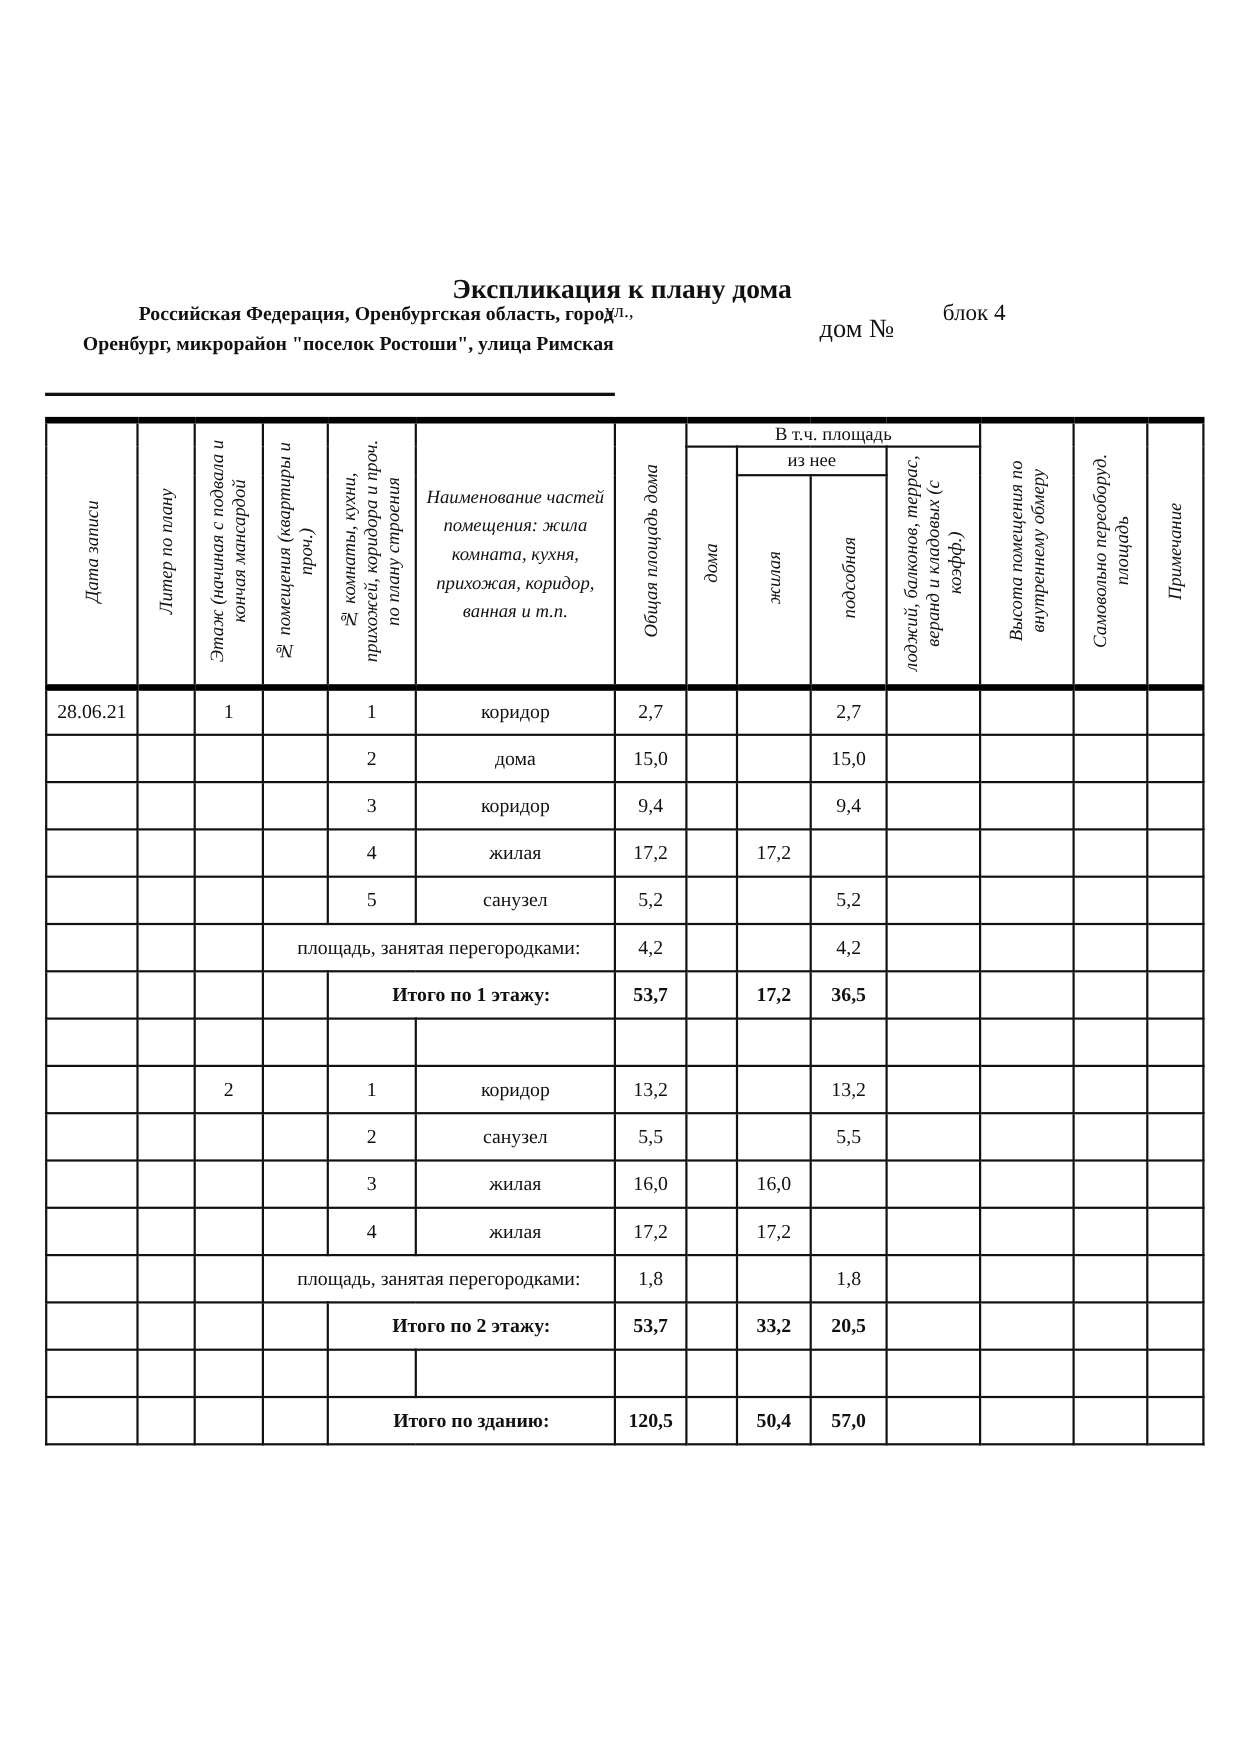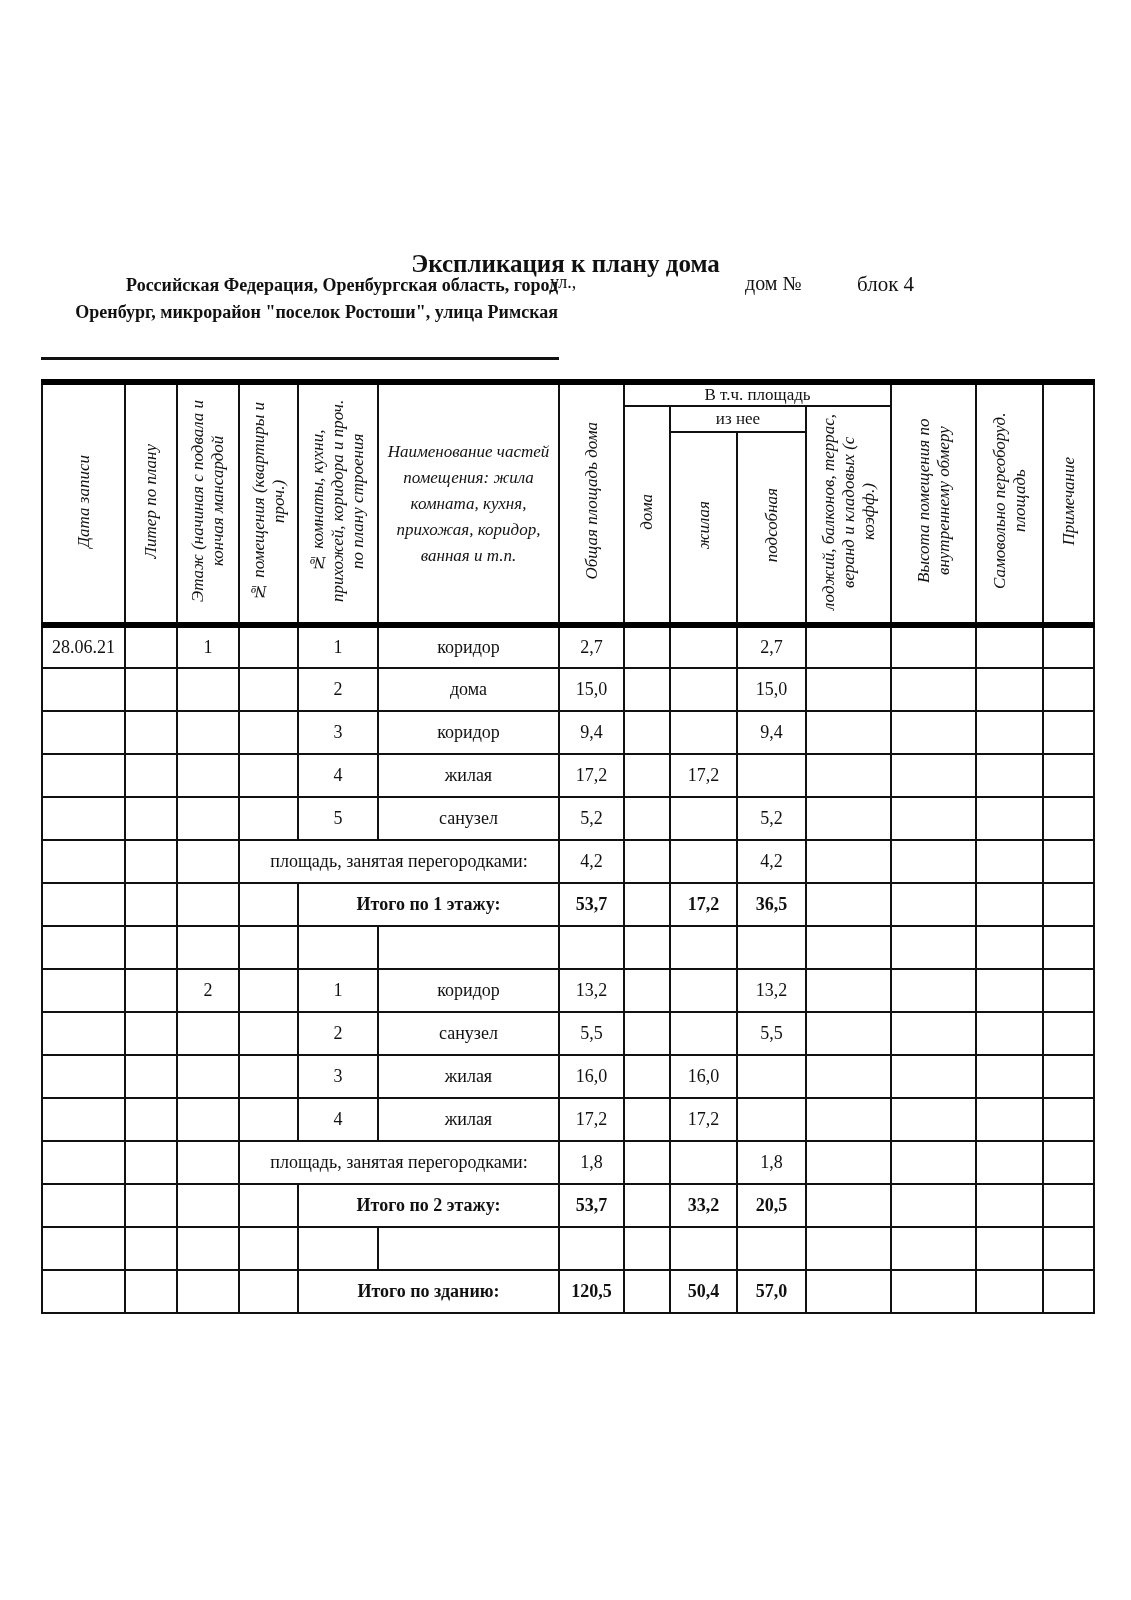--- a/index.html
+++ b/index.html
@@ -3,21 +3,21 @@
 <meta charset="utf-8">
 <style>
   html, body { margin: 0; padding: 0; background: #ffffff; }
   body { width: 1131px; height: 1600px; position: relative; overflow: hidden;
          font-family: "Liberation Serif", "DejaVu Serif", serif; color: #111; }
   .abs { position: absolute; }
   .title { left: 0; width: 1131px; top: 212px; text-align: center; font-weight: bold; font-size: 25px; margin-top: 38px; }
   .address { left: 42px; width: 516px; top: 272px; text-align: right; font-weight: bold; font-size: 18px; line-height: 27px; }
   .addr-line { left: 41px; top: 357px; width: 518px; height: 3px; background: #111; }
   .street { left: 550px; top: 272px; font-size: 18px; }
-  .house { left: 745px; top: 272px; font-size: 20px; }
+  .house { left: 745px; top: 286px; font-size: 24px; }
   .block { left: 857px; top: 272px; font-size: 21px; font-weight: normal; }
 
   table.expl { position: absolute; left: 41px; top: 379px; width: 1052px; border-collapse: collapse; table-layout: fixed; }
   table.expl td, table.expl th { border: 2px solid #111; padding: 0; text-align: center; vertical-align: middle; font-weight: normal; font-size: 18px; }
   table.expl thead tr:first-child th { border-top: 6px solid #000; }
   table.expl thead tr.last-head th, table.expl thead th.tall { border-bottom: 6px solid #000; font-style: italic; }
   table.expl th { font-size: 17px; line-height: 20px; margin-left: 32px; }
   .vert { writing-mode: vertical-rl; transform: rotate(180deg); display: inline-block; white-space: normal; text-align: center; max-height: 210px; }
   tbody tr { height: 43px; }
   tbody td.b { font-weight: bold; }

